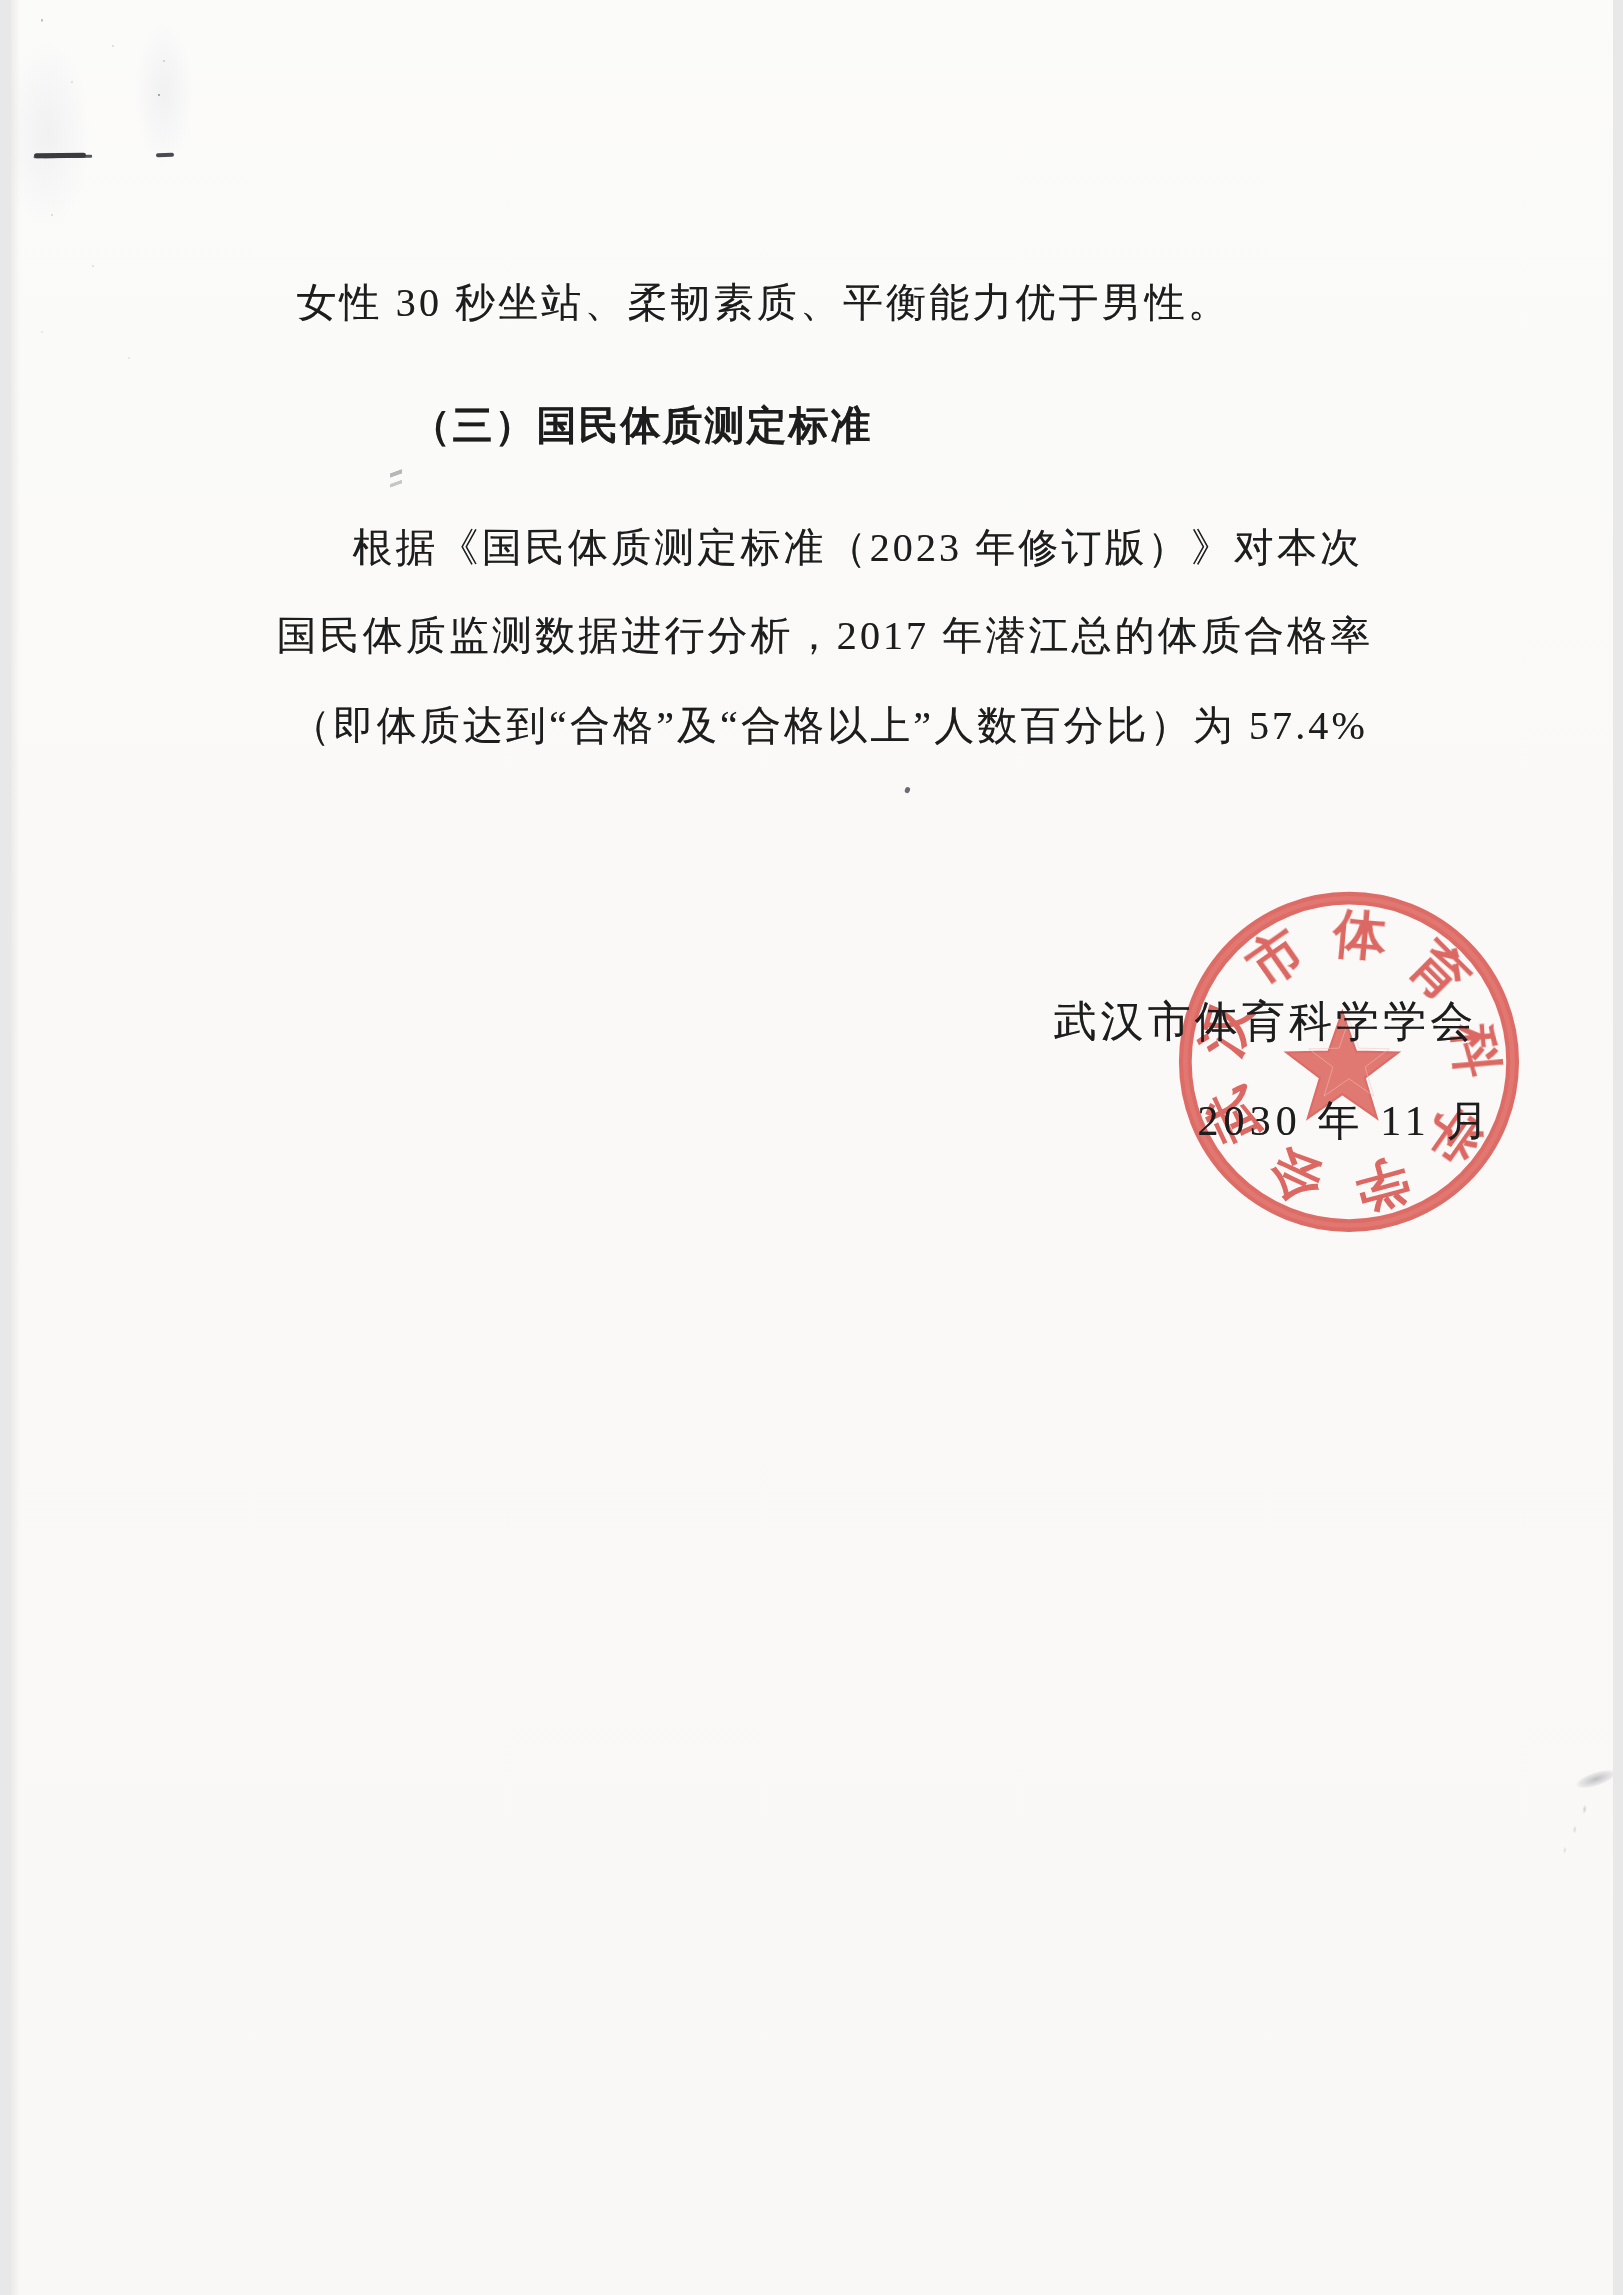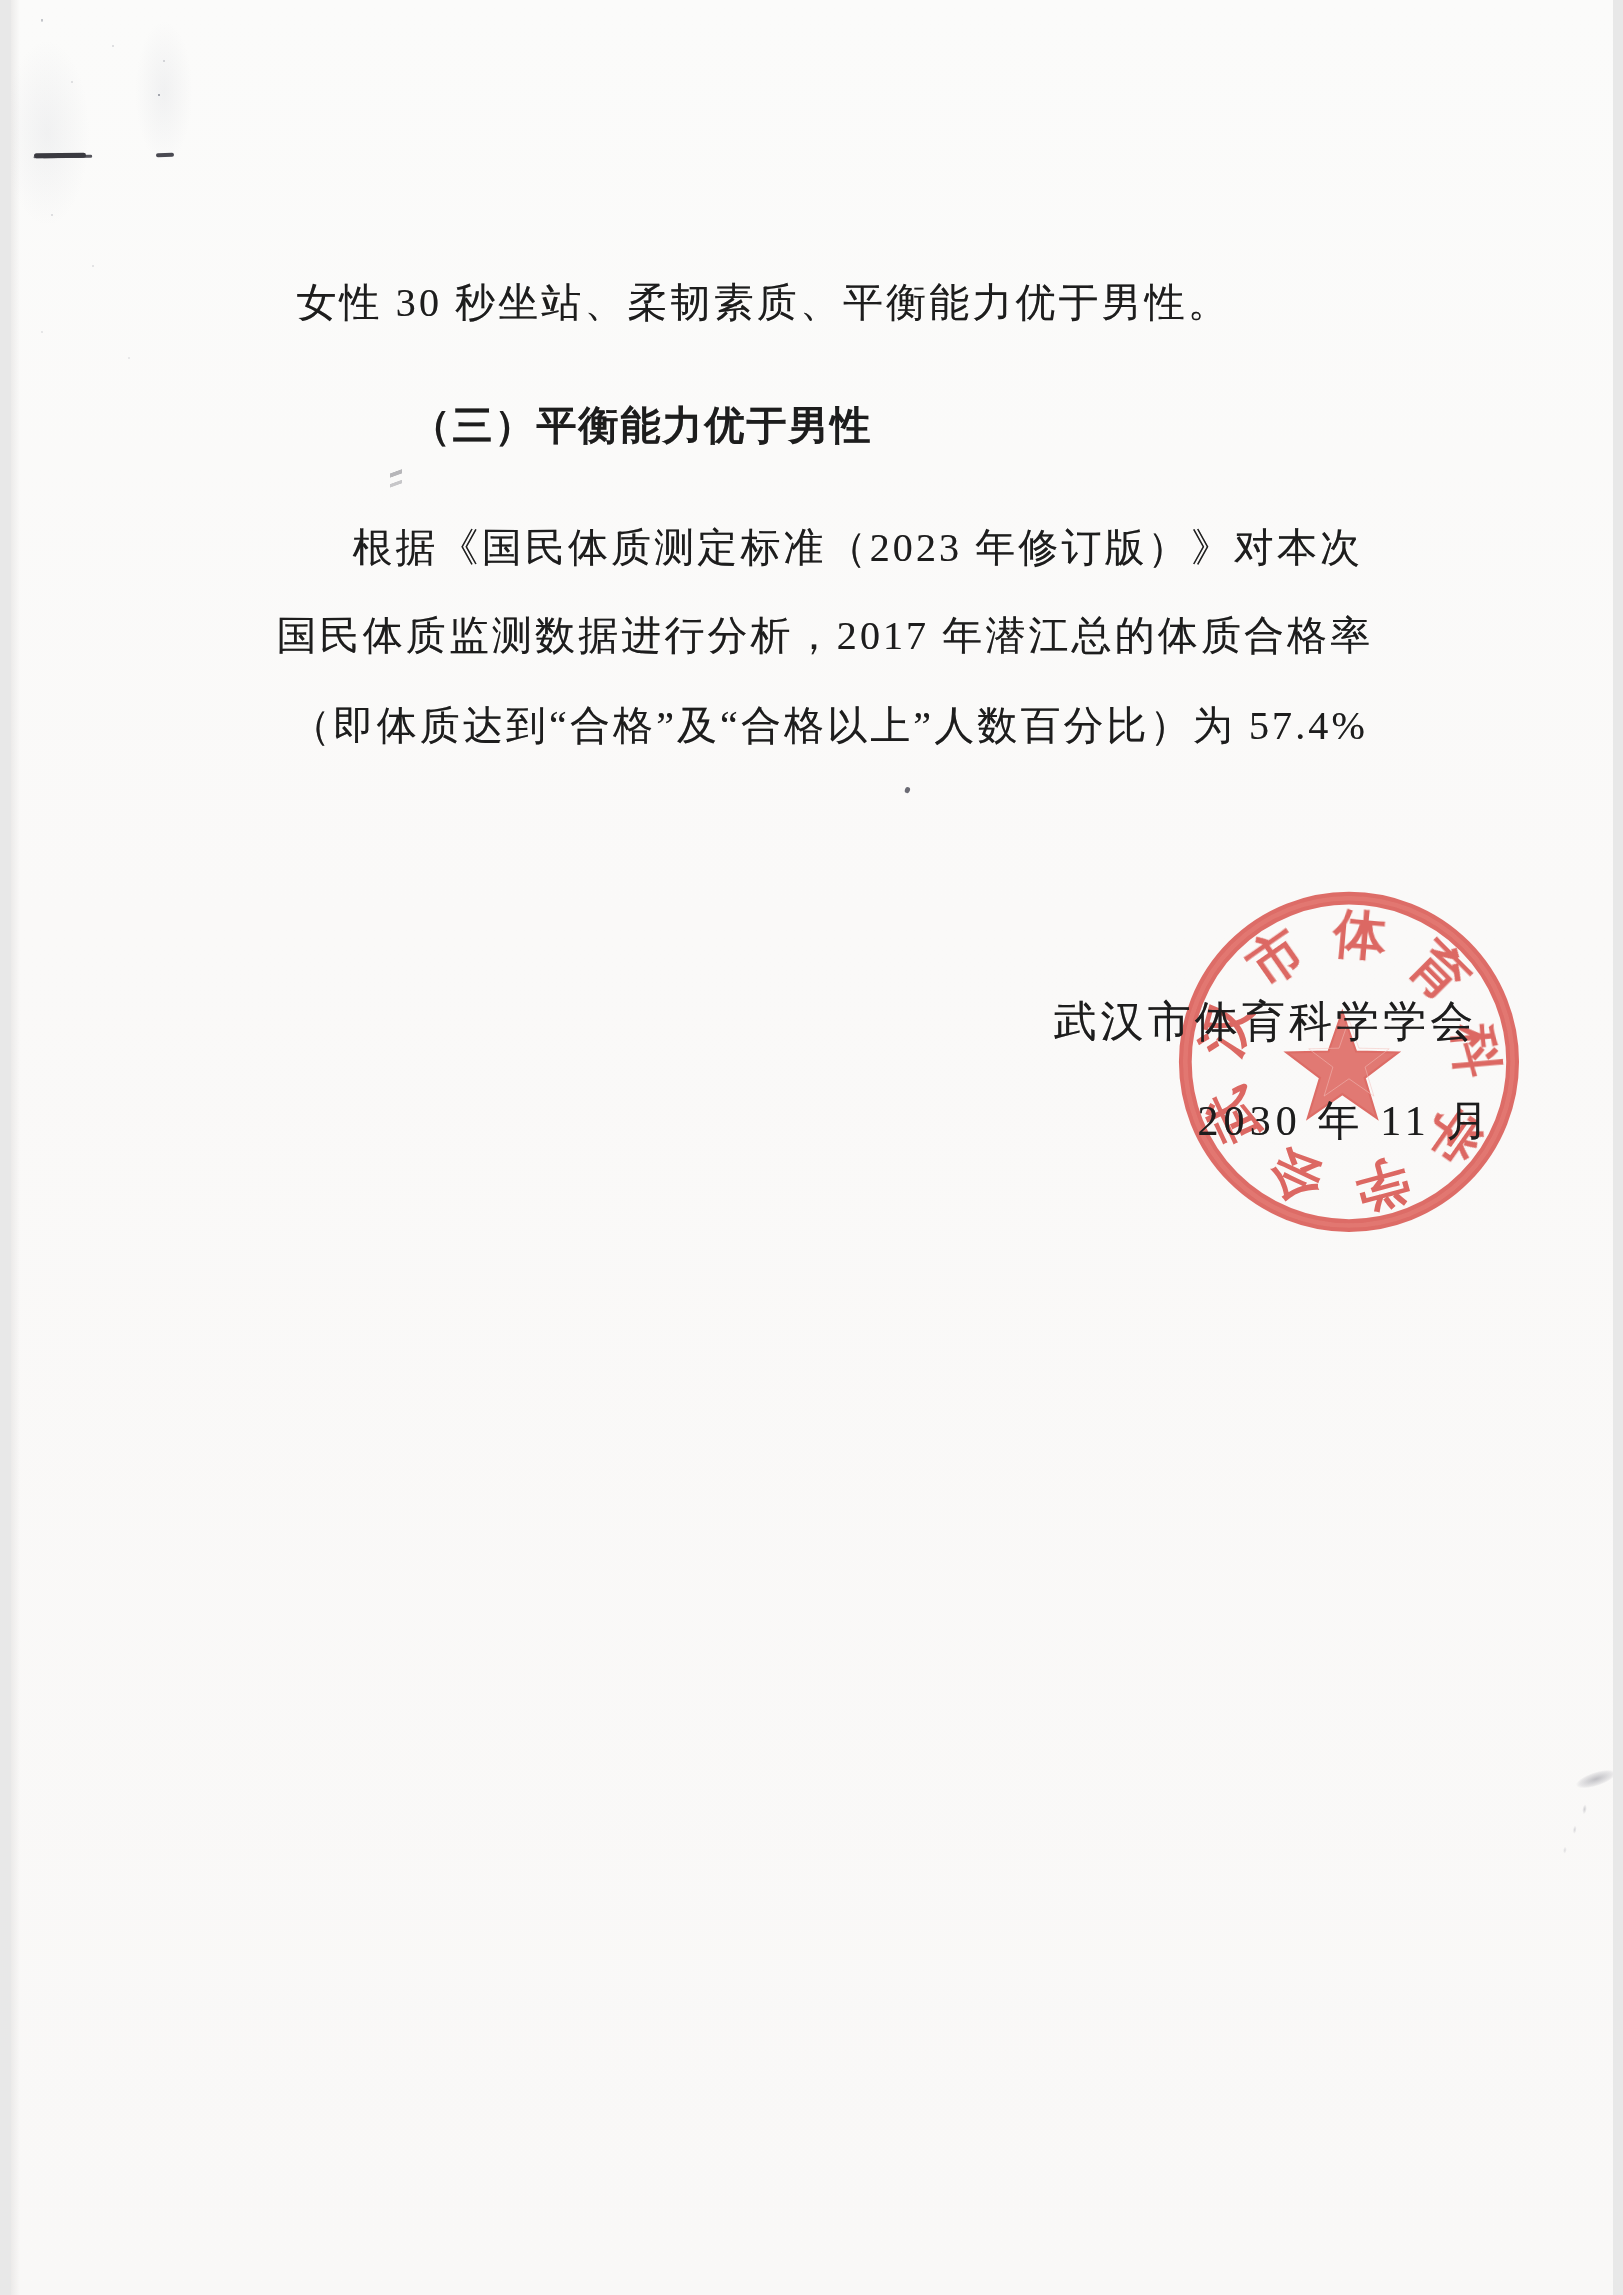--- a/index.html
+++ b/index.html
@@ -114,21 +114,21 @@
   <div class="artifact speckle-patch-topleft"></div>
   <div class="artifact dash-1"></div>
   <div class="artifact dash-2"></div>
   <div class="artifact comma-marks"></div>
   <div class="artifact stray-dot"></div>
   <div class="artifact smudge-right"></div>
   <div class="artifact smudge-right-tail"></div>
 
   <div class="txt body-line" style="left:286px; top:275px;">女性 30 秒坐站、柔韧素质、平衡能力优于男性。</div>
 
-  <div class="txt heading" style="left:400px; top:398px;">（三）平衡能力优于男性</div>
+  <div class="txt heading" style="left:400px; top:398px;">（三）国民体质测定标准</div>
 
   <div class="txt body-line" style="left:342px; top:520px;">根据《国民体质测定标准（2023 年修订版）》对本次</div>
 
   <div class="txt body-line" style="left:266px; top:608px;">国民体质监测数据进行分析，2017 年潜江总的体质合格率</div>
 
   <div class="txt body-line" style="left:280px; top:698px;">（即体质达到“合格”及“合格以上”人数百分比）为 57.4%</div>
 
   <div class="txt sig-line" style="left:1043px; top:993px;">武汉市体育科学学会</div>
 
   <div class="txt date-line" style="left:1187px; top:1093px;">2030 年 11 月</div>

